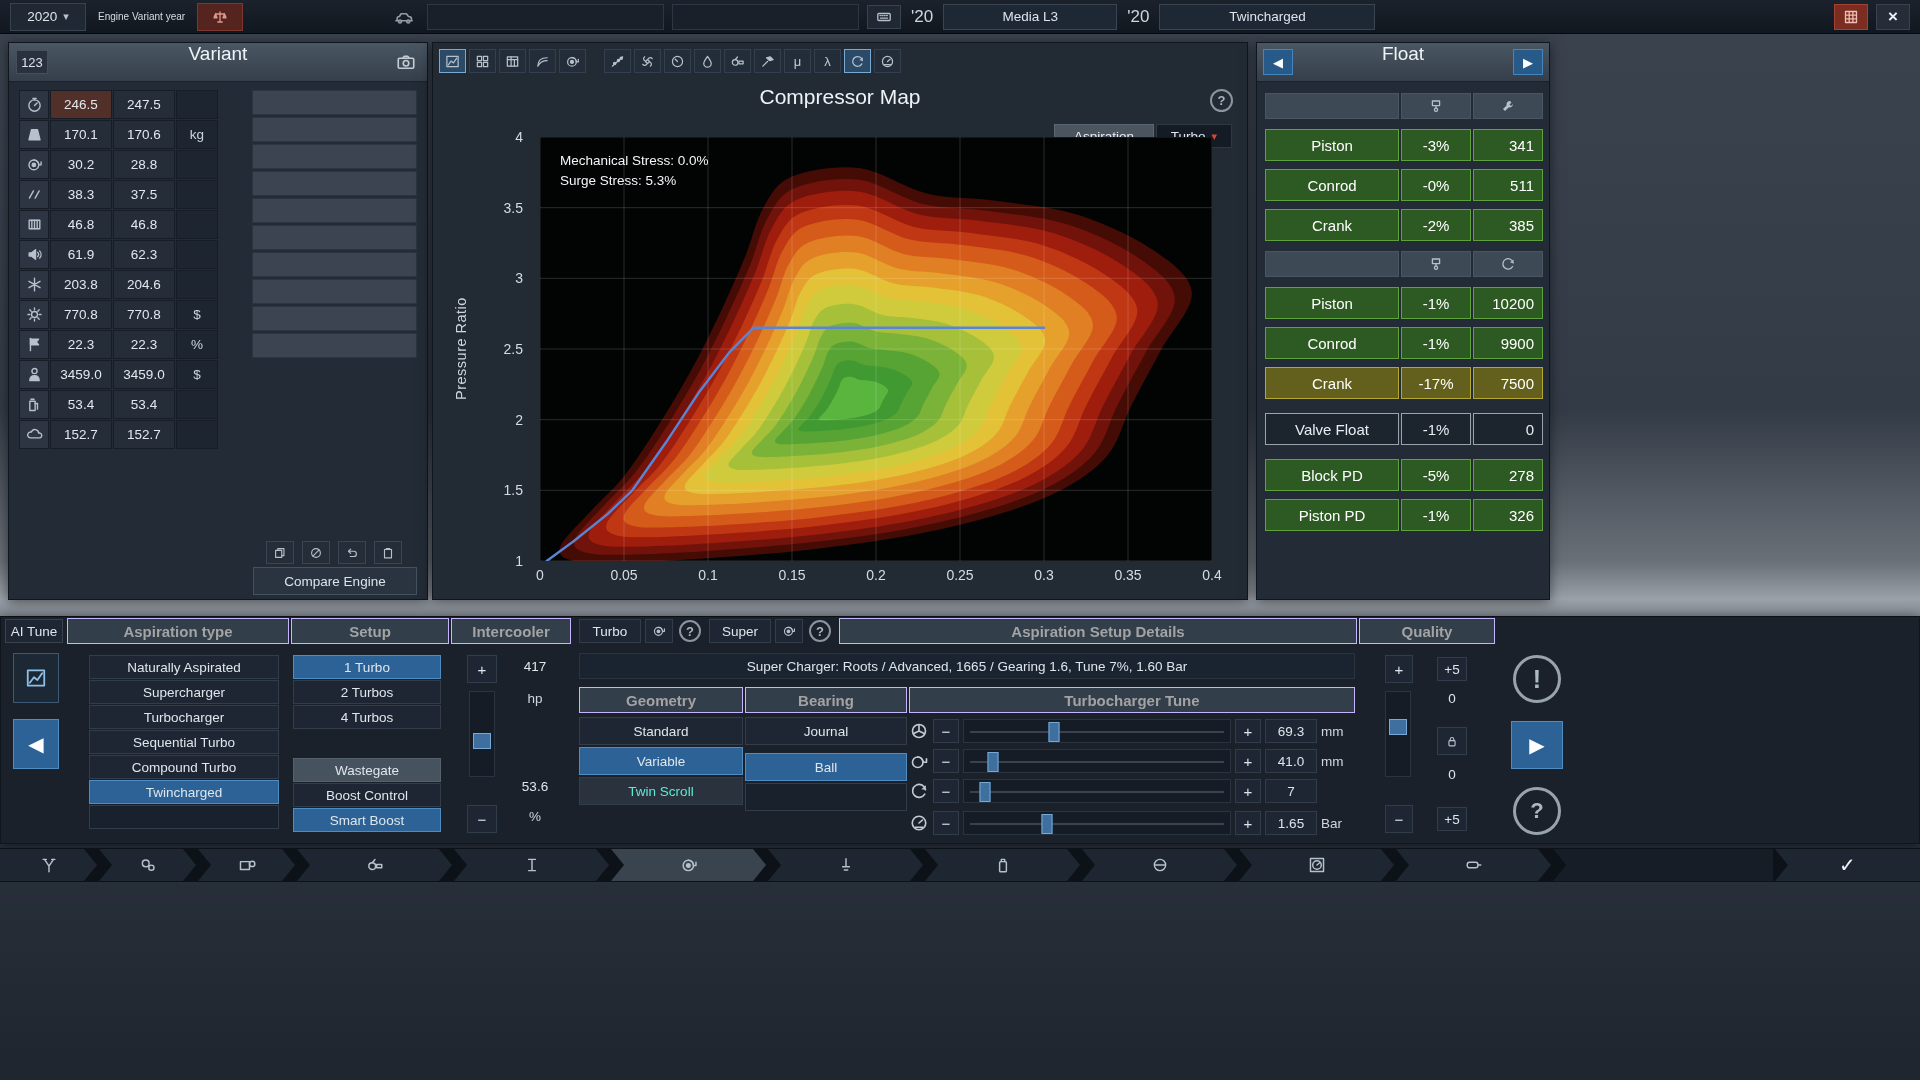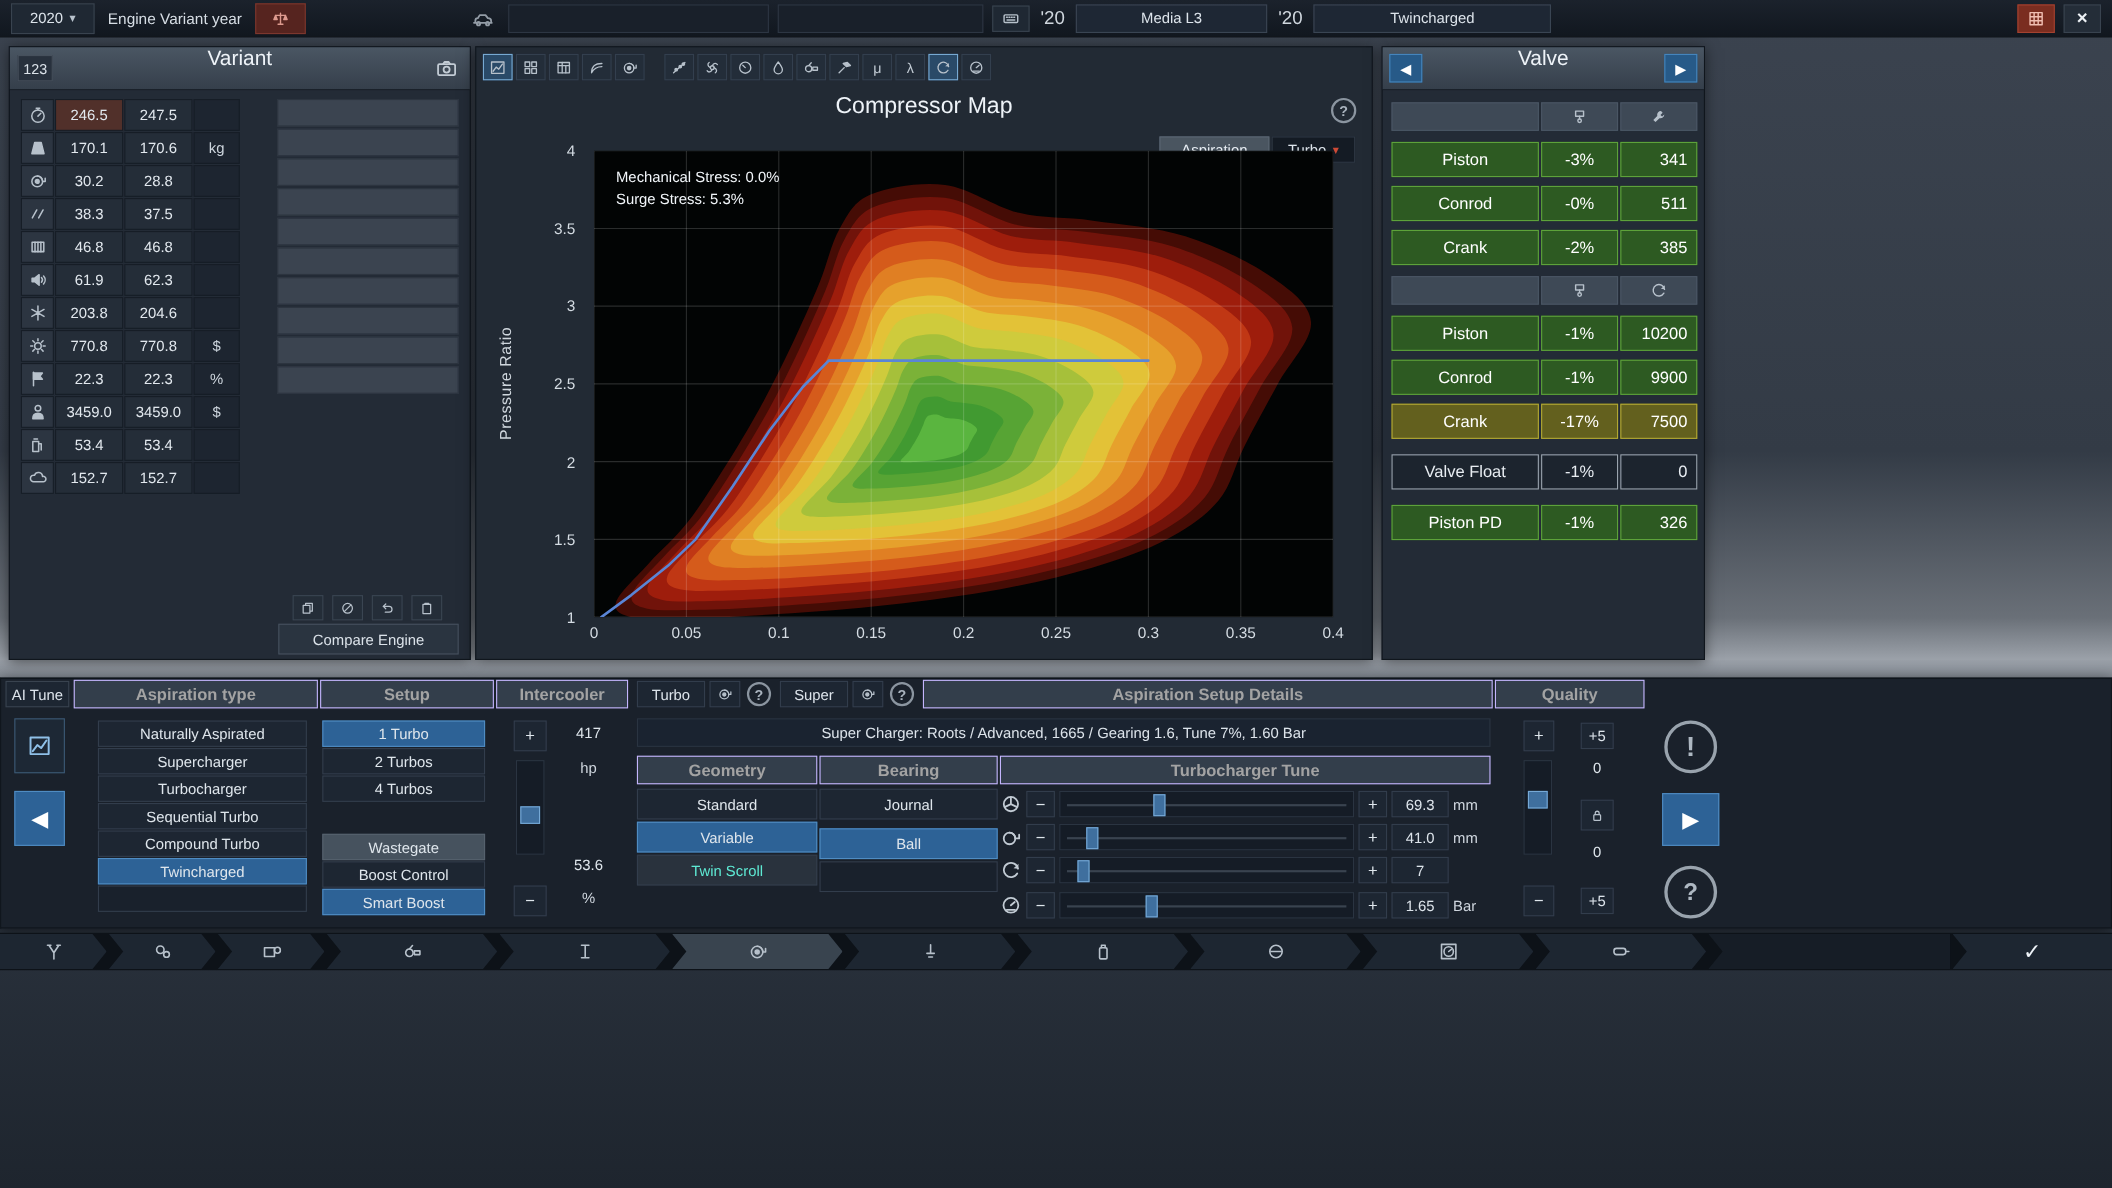--- a/index.html
+++ b/index.html
@@ -11,21 +11,21 @@
   .ico svg{width:100%;height:100%}
   .spacer{flex:1}
 
   
   .topbar{position:absolute;left:0;top:0;width:1920px;height:34px;z-index:6;
     background:linear-gradient(#1b222c,#11171f);border-bottom:1px solid #060a0f;
     display:flex;align-items:center;gap:8px;padding:0 10px;box-sizing:border-box}
   .dd{width:74px;height:26px;background:#1f2833;border:1px solid #39434f;display:flex;
       align-items:center;justify-content:center;gap:6px;cursor:pointer}
   .caret{color:#b9c3cd;font-size:11px}
-  .toplabel{color:#d6dde4;font-size:14px;margin:0 4px}
+  .toplabel{color:#d6dde4;font-size:10px;margin:0 4px}
   .scalesbtn{width:46px;height:28px;background:#56241f;border:1px solid #7c372e;display:flex;
       align-items:center;justify-content:center}
   .scalesbtn .ico{color:#dd9a8e}
   .field{height:24px;background:#19202a;border:1px solid #2d3643}
   .kbbtn{width:34px;height:24px;background:#1f2833;border:1px solid #39434f;display:flex;align-items:center;justify-content:center}
   .tag{color:#cfd6dd;font-size:17px;margin:0 2px}
   .namebox{height:24px;background:#1e2734;border:1px solid #3a4553;display:flex;align-items:center;justify-content:center;font-size:13.5px}
   .gridbtn{width:34px;height:26px;background:#7a2d20;border:1px solid #a34230;display:flex;align-items:center;justify-content:center}
   .gridbtn .ico{color:#f0beb2}
   .closebtn{width:34px;height:26px;background:#242d38;border:1px solid #39434f;color:#eef2f6;
@@ -605,21 +605,21 @@
       <span style="left: 62.5%;">0.25</span>
       <span style="left: 75%;">0.3</span>
       <span style="left: 87.5%;">0.35</span>
       <span style="left: 100%;">0.4</span>
     </div>
 </section>
 
 <section class="panel" id="stress">
   <div class="phead">
     <button class="arrbtn" style="left:6px">◀</button>
-    <span>Valve</span>
+    <span>Float</span>
     <button class="arrbtn" style="right:6px">▶</button>
   </div>
   <div class="stcontent">
     <div class="strow sthead">
       <div class="stcell sth"></div>
       <div class="stcell sth">
           <span class="ico">
             <svg viewBox="0 0 16 16" fill="none" stroke="currentColor" stroke-width="1.3" stroke-linecap="round" stroke-linejoin="round">
               <rect x="4.4" y="3" width="7.2" height="4.6"></rect>
               <path d="M8 7.6V10"></path>
@@ -688,20 +688,25 @@
           <div class="stcell st-warn">-17%</div>
           <div class="stcell st-warn stval">7500</div>
         </div>
       </div>
     <div class="strow" style="margin-top:14px">
       <div class="stcell st-neutral">Valve Float</div>
       <div class="stcell st-neutral">-1%</div>
       <div class="stcell st-neutral stval">0</div>
     </div>
     <div style="margin-top:14px">
+        <div class="strow">
+          <div class="stcell st-good">Block PD</div>
+          <div class="stcell st-good">-5%</div>
+          <div class="stcell st-good stval">278</div>
+        </div>
         <div class="strow">
           <div class="stcell st-good">Piston PD</div>
           <div class="stcell st-good">-1%</div>
           <div class="stcell st-good stval">326</div>
         </div>
       </div>
   </div>
 </section>
 
 <section id="bottom" class="panel" style="left:0;top:616px;width:1920px;height:228px">

